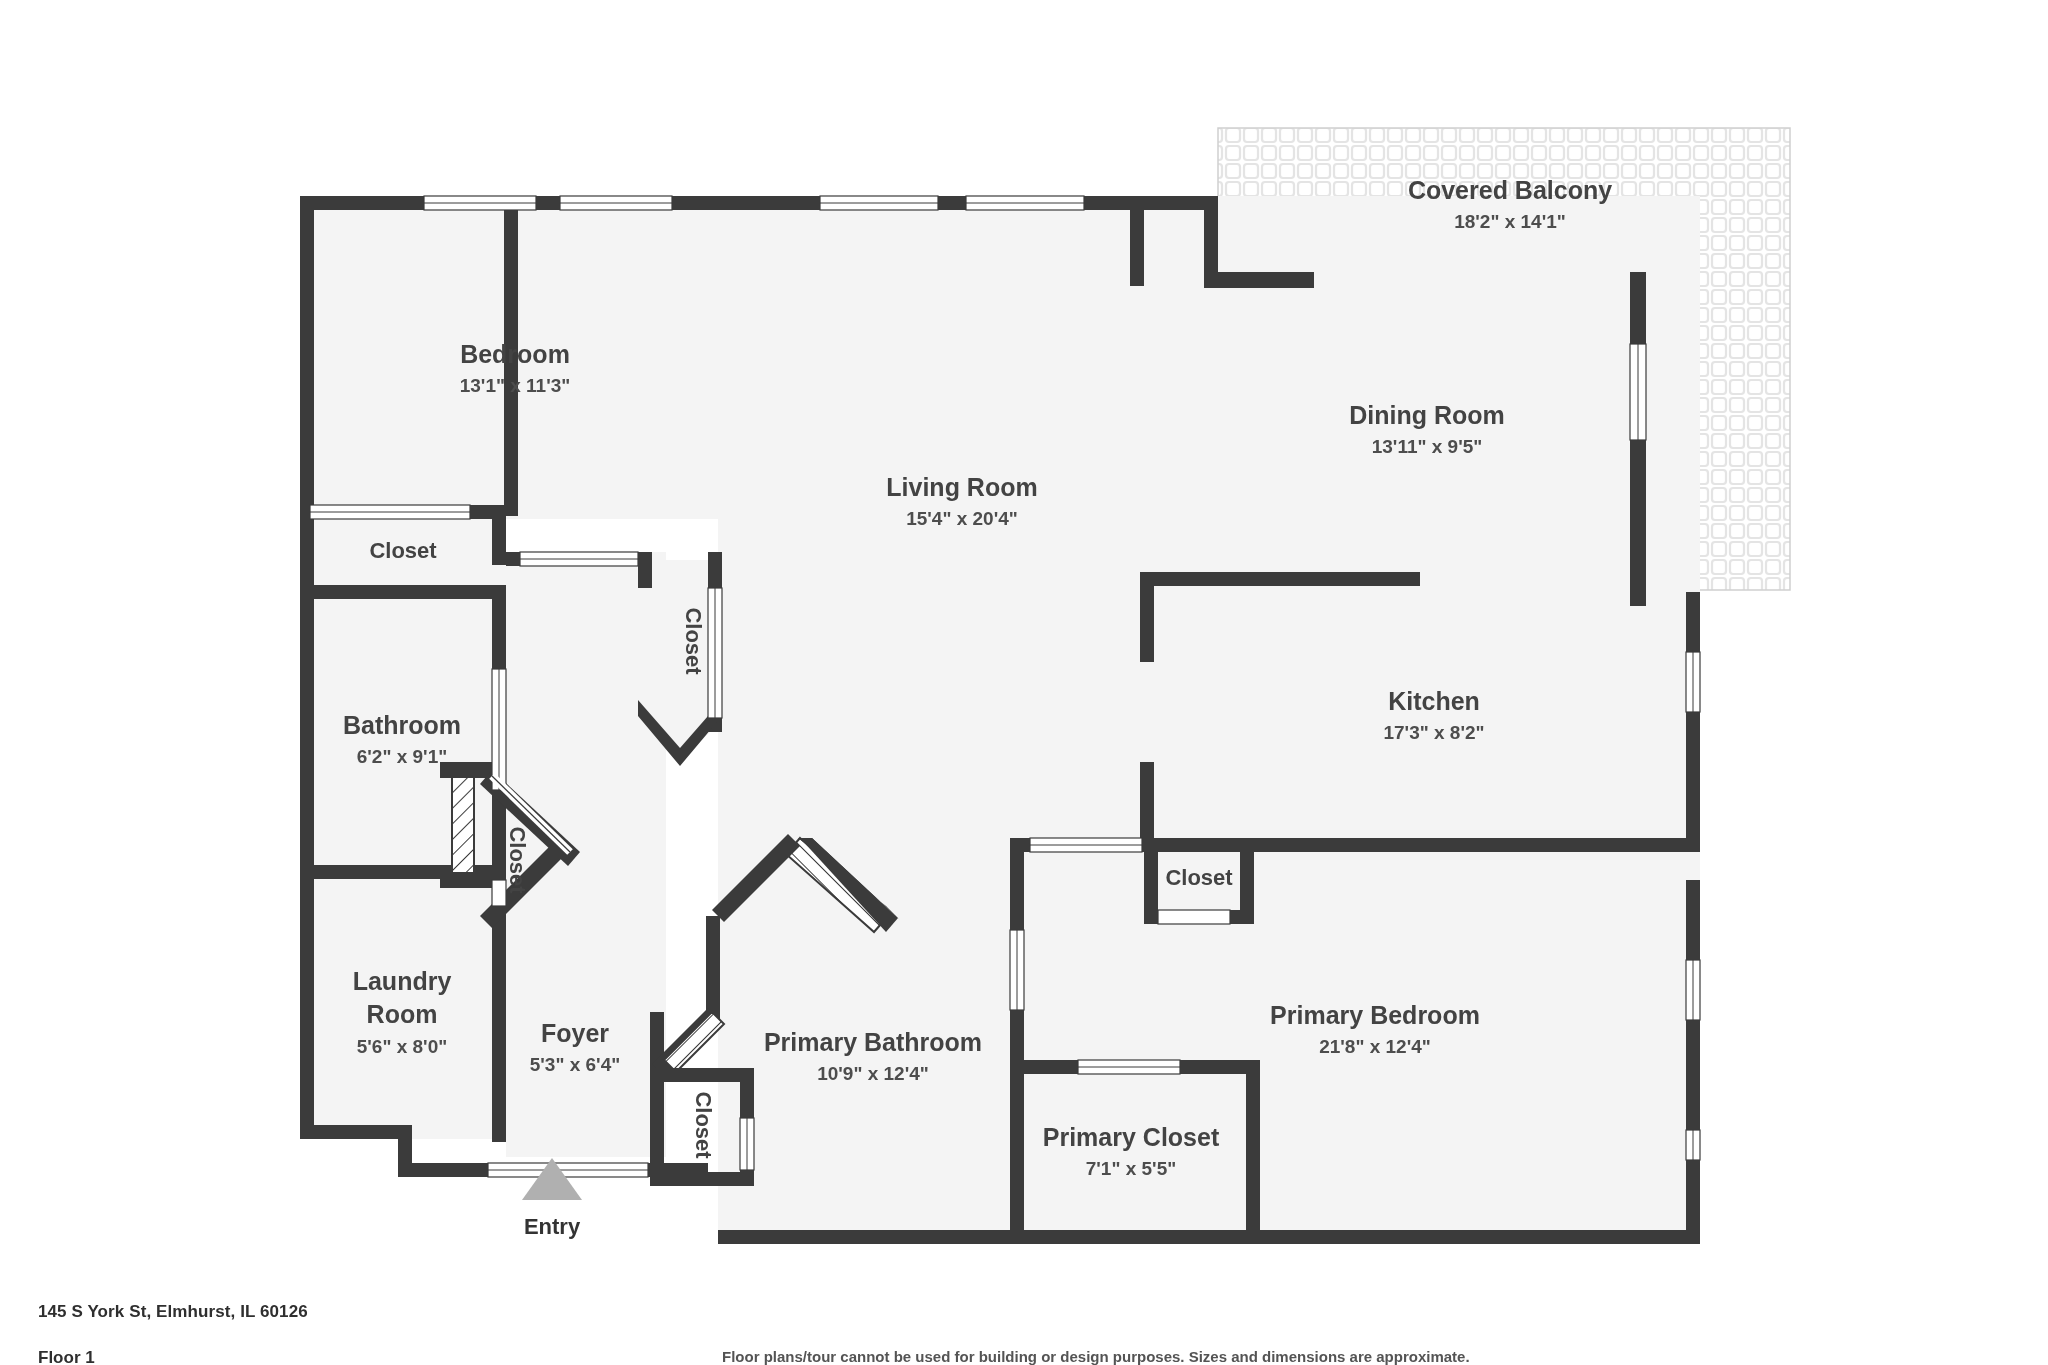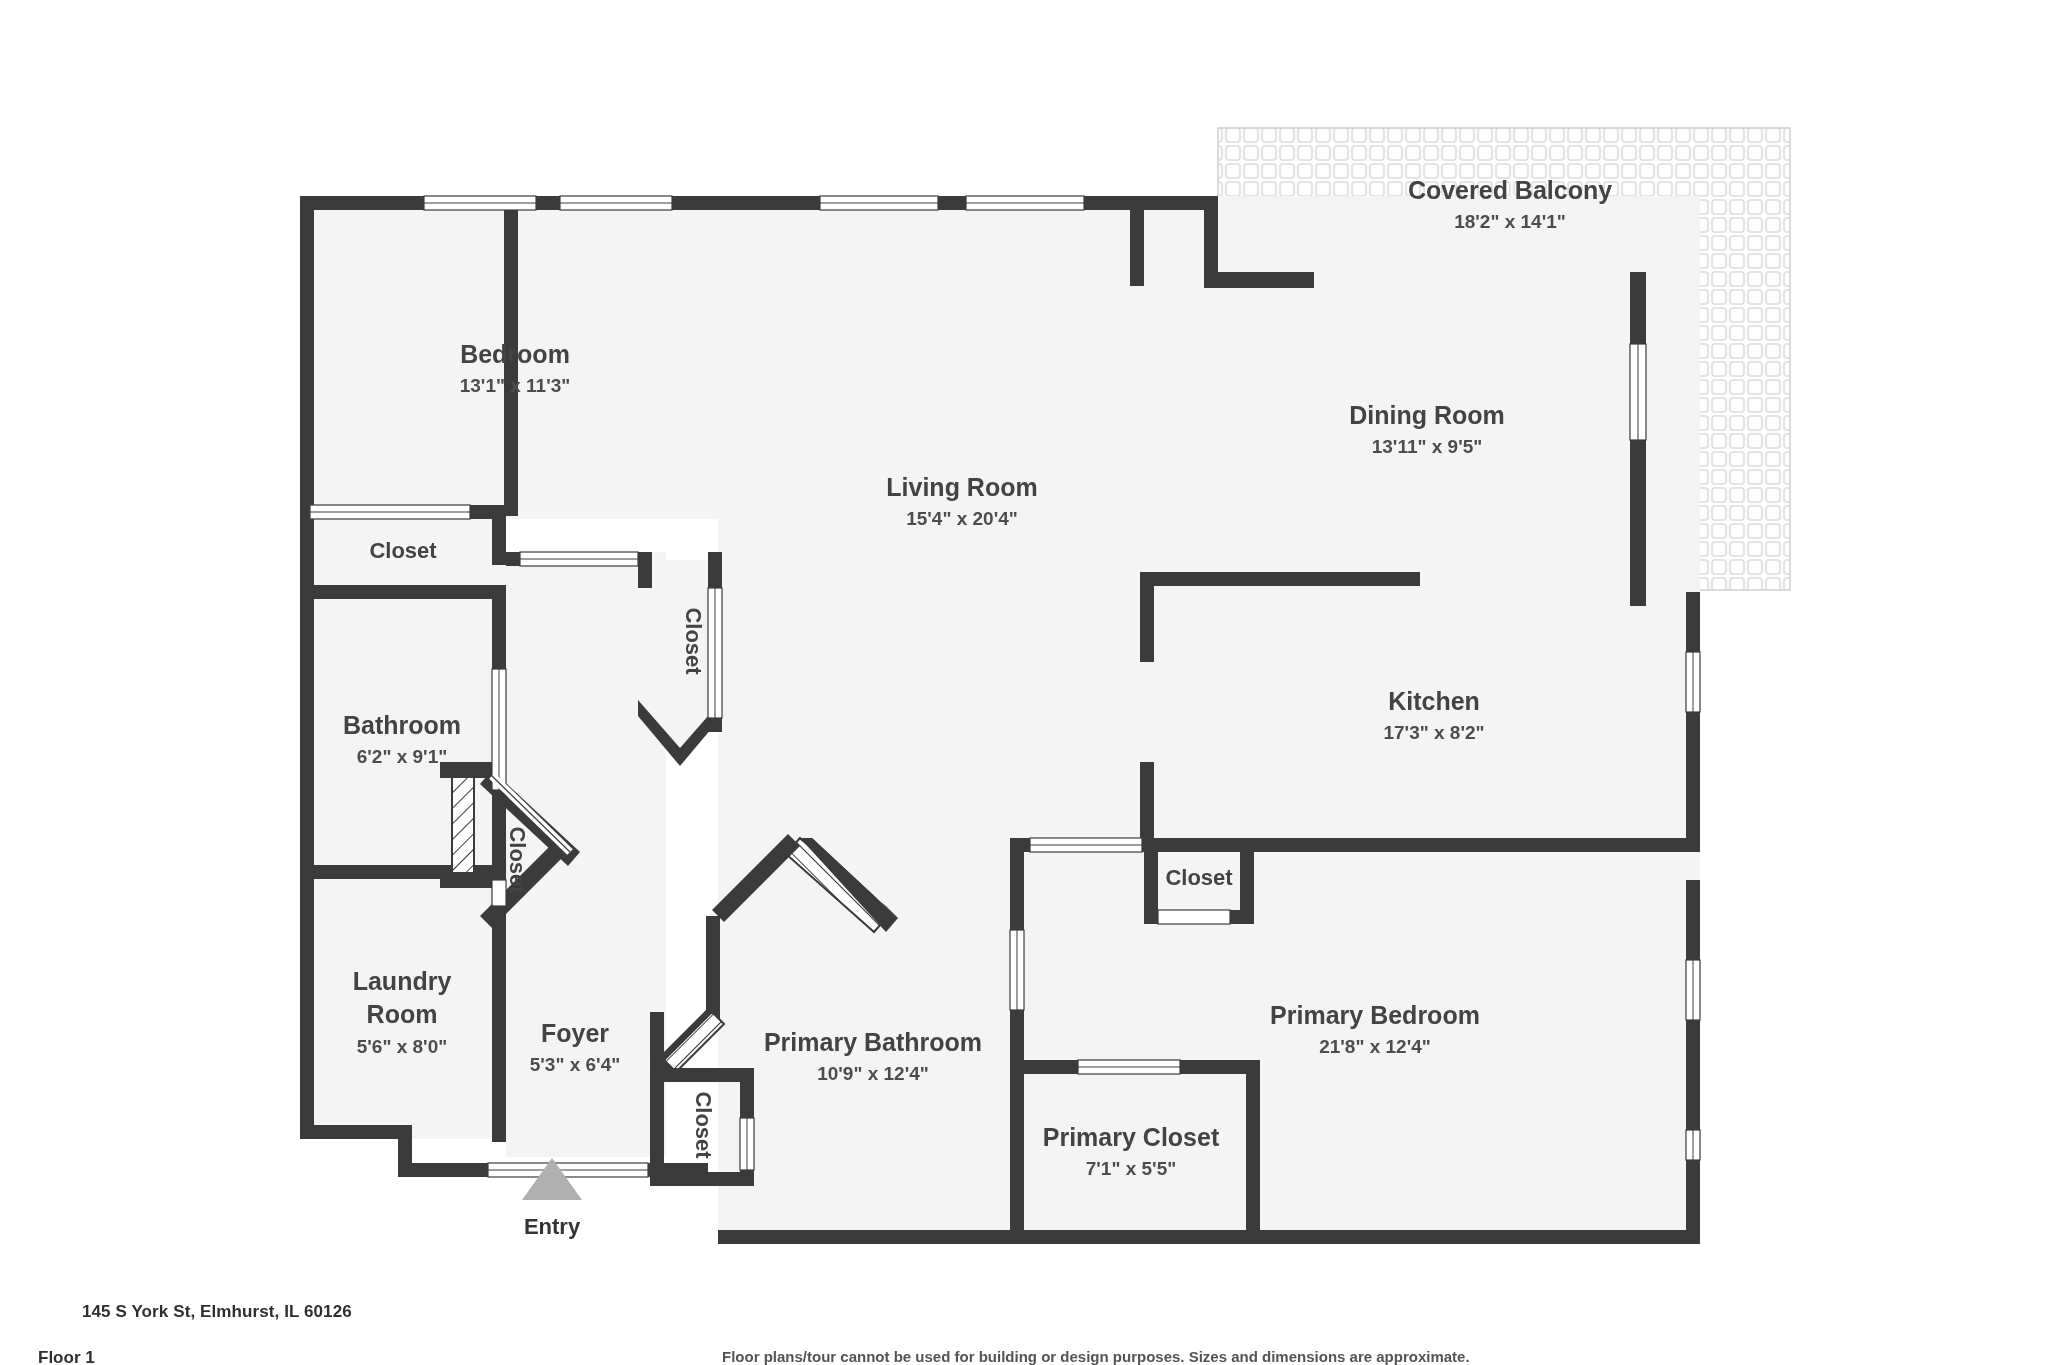--- a/index.html
+++ b/index.html
@@ -28,21 +28,21 @@
     text-anchor:middle;dominant-baseline:middle;
   }
   .entry-lbl{
     font-family:"Liberation Sans","DejaVu Sans",sans-serif;
     font-weight:700;font-size:22px;fill:#333333;
     text-anchor:middle;dominant-baseline:middle;
   }
   .foot-addr{
     position:absolute;left:38px;top:1302px;
     font-size:17px;font-weight:700;color:#2f2f2f;
-    letter-spacing:.1px;white-space:nowrap;margin-left:44px;
+    letter-spacing:.1px;white-space:nowrap;
   }
   .foot-floor{
     position:absolute;left:38px;top:1348px;
     font-size:17px;font-weight:700;color:#2f2f2f;
     white-space:nowrap;
   }
   .foot-disc{
     position:absolute;left:722px;top:1348px;
     font-size:15px;font-weight:700;color:#545454;
     white-space:nowrap;

